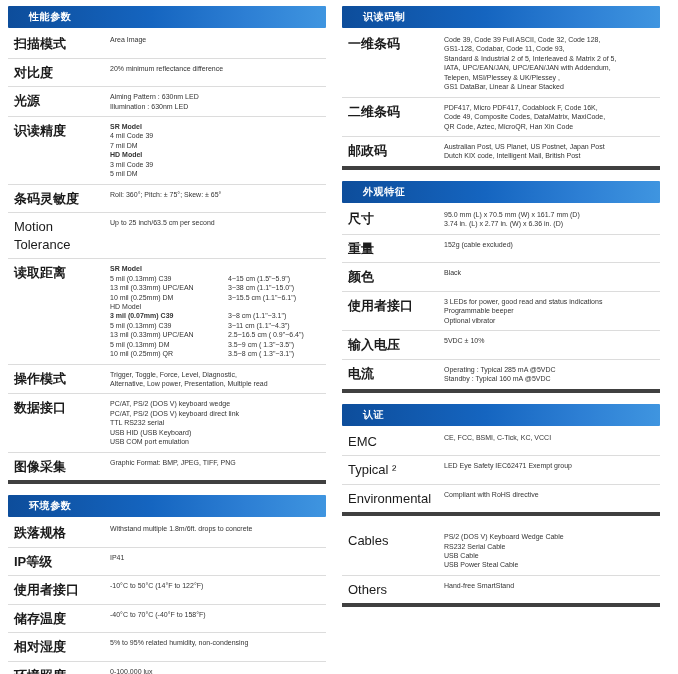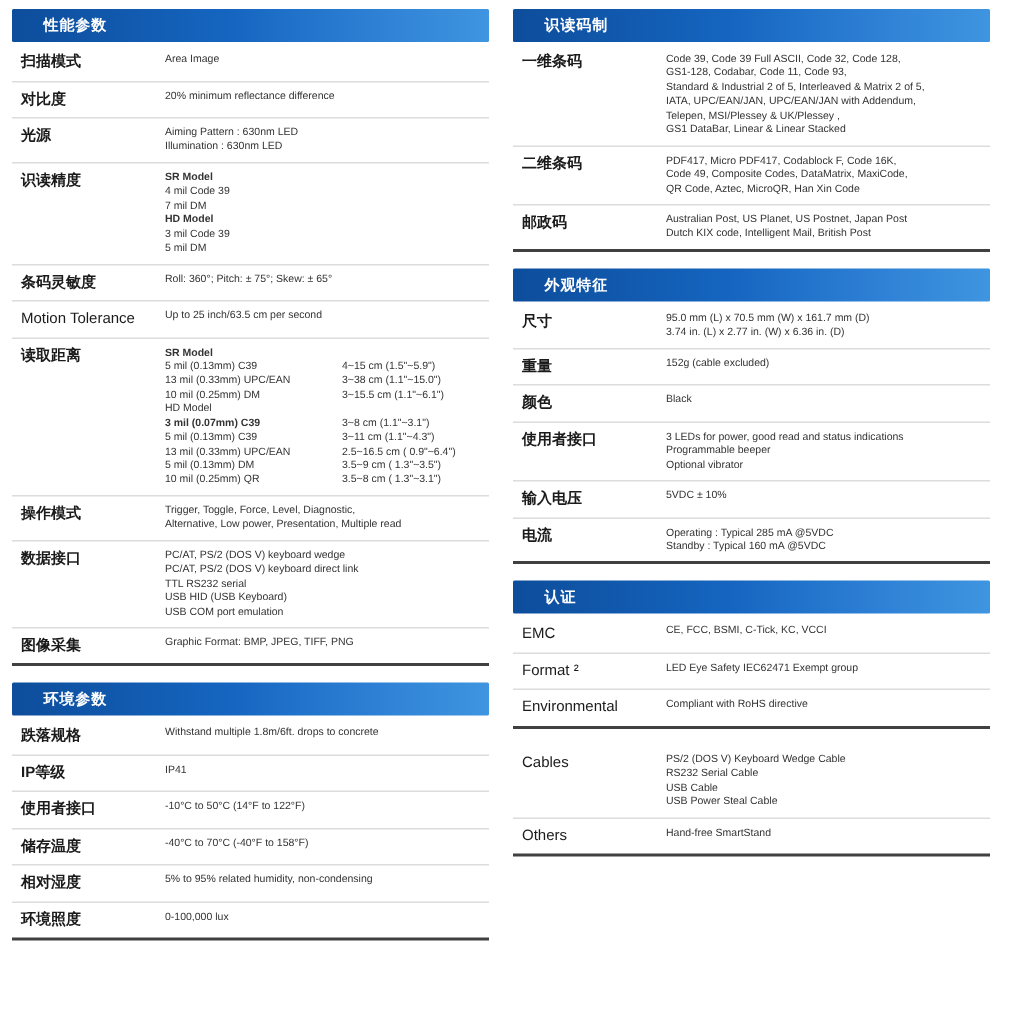--- a/index.html
+++ b/index.html
@@ -29,22 +29,22 @@
   }
   .sec{margin-bottom:11px;}
 
   table.spec{width:100%;border-collapse:collapse;}
   table.spec td{
     vertical-align:top;
     padding:5px 4px 5px 6px;
     border-bottom:1px solid #dcdcdc;
     line-height:1.35;
   }
-  table.spec tr:last-child td{border-bottom:2px solid #404040;}
-  td.lbl{width:86px;font-weight:bold;color:#1b1b1b;font-size:10px;}
+  table.spec tr:last-child td{border-bottom:4px solid #404040;}
+  td.lbl{width:86px;font-weight:bold;color:#1b1b1b;font-size:13px;}
   td.val{color:#333;font-size:7px;}
   .b{font-weight:bold;}
   .two{display:flex;}
   .two .c1{width:118px;flex:0 0 118px;}
   .two .c2{flex:1;}
 </style>
 </head>
 <body>
 
 <div class="page">
@@ -314,21 +314,21 @@
         </div>
         <table class="spec">
           <tbody>
               <tr>
                 <td class="lbl" style="font-weight: normal;">EMC</td>
                 <td class="val">
                   <div class="value-line">CE, FCC, BSMI, C-Tick, KC, VCCI</div>
                 </td>
               </tr>
               <tr>
-                <td class="lbl" style="font-weight: normal;">Format ²</td>
+                <td class="lbl" style="font-weight: normal;">Typical ²</td>
                 <td class="val">
                   <div class="value-line">LED Eye Safety IEC62471 Exempt group</div>
                 </td>
               </tr>
               <tr>
                 <td class="lbl" style="font-weight: normal;">Environmental</td>
                 <td class="val">
                   <div class="value-line">Compliant with RoHS directive</div>
                 </td>
               </tr>

